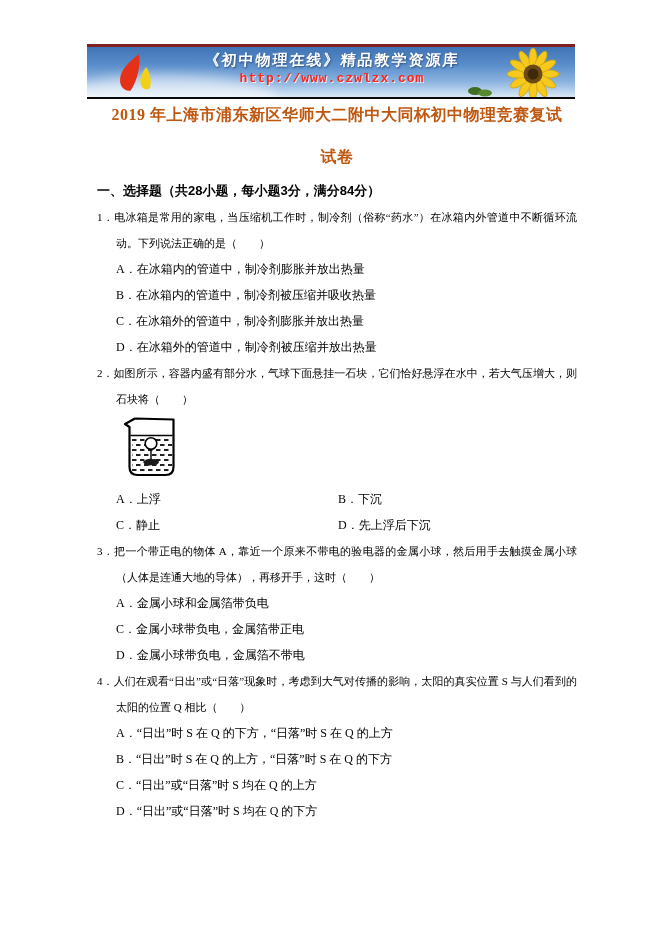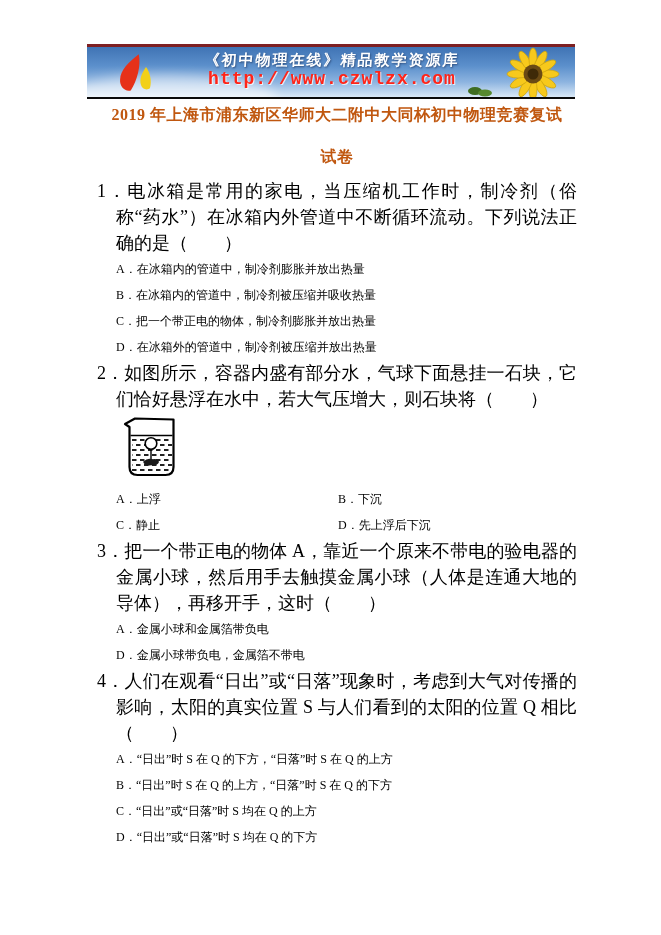--- a/index.html
+++ b/index.html
@@ -25,42 +25,42 @@
     position:absolute; left:110px; right:108px; top:3px; text-align:center;
   }
   .banner-site-title {
     color:#ffffff; font-weight:bold; font-size:15px; line-height:20px;
     letter-spacing:2px; transform:skewX(-4deg);
     text-shadow:1px 1px 2px rgba(20,40,80,0.65);
     white-space:nowrap;
   }
   .banner-site-url {
     color:#ff2419; font-family:"Liberation Mono","DejaVu Sans Mono",monospace;
-    font-weight:bold; font-size:18px; line-height:18px; letter-spacing:1px;
+    font-weight:bold; font-size:13px; line-height:18px; letter-spacing:1px;
     text-shadow:1px 1px 0 rgba(255,255,255,0.75);
     white-space:nowrap;
   }
   .banner-sunflower { position:absolute; right:14px; bottom:-9px; }
   .banner-sprout   { position:absolute; right:82px; bottom:-4px; }
 
   
   .content { position:absolute; left:97px; top:94px; width:480px; }
 
   .doc-title {
     color:#c0570f; font-weight:bold; font-size:16px; line-height:42px;
     text-align:center; letter-spacing:0.5px;
   }
   .section-heading {
     font-weight:bold; font-size:13px; line-height:26px; color:#000;
     font-family:"Liberation Sans","DejaVu Sans",sans-serif;
   }
 
   .question { margin:0; }
   .stem {
-    font-size:18px; line-height:26px; padding-left:19px; text-indent:-19px;
+    font-size:11px; line-height:26px; padding-left:19px; text-indent:-19px;
     text-align:justify;
   }
   .option { font-size:12px; line-height:26px; margin-left:19px; }
   .options-grid {
     display:grid; grid-template-columns:222px auto; margin-left:19px;
   }
   .options-grid .option { margin-left:0; }
 
   .figure-block { margin:3px 0 3px 19px; height:68px; }
 </style>
@@ -113,26 +113,27 @@
     </span>
   </div>
 
   <div class="content">
 
     <div class="doc-title">
       <div>2019 年上海市浦东新区华师大二附中大同杯初中物理竞赛复试</div>
       <div>试卷</div>
     </div>
 
+    <div class="section-heading">一、选择题（共28小题，每小题3分，满分84分）</div>
 
     <div class="question">
       <div class="stem"><span>1．</span><span>电冰箱是常用的家电，当压缩机工作时，制冷剂（俗称“药水”）在冰箱内外管道中不断循环流动。下列说法正确的是（　　）</span></div>
       <div class="option">A．在冰箱内的管道中，制冷剂膨胀并放出热量</div>
       <div class="option">B．在冰箱内的管道中，制冷剂被压缩并吸收热量</div>
-      <div class="option">C．把一个带正电的物体，制冷剂膨胀并放出热量</div>
+      <div class="option">C．在冰箱外的管道中，制冷剂膨胀并放出热量</div>
       <div class="option">D．在冰箱外的管道中，制冷剂被压缩并放出热量</div>
     </div>
 
     <div class="question">
       <div class="stem"><span>2．</span><span>如图所示，容器内盛有部分水，气球下面悬挂一石块，它们恰好悬浮在水中，若大气压增大，则石块将（　　）</span></div>
 
       <div class="figure-block">
         <svg width="66" height="66" viewBox="0 0 66 66">
 
           <path d="M9,9 L19,3.5 L57.5,4.5 L57.5,52 Q57.5,60 49.5,60 L21.5,60 Q13.5,60 13.5,52 L13.5,12 Z" fill="#ffffff" stroke="#000" stroke-width="2.2" stroke-linejoin="round"></path>
@@ -159,20 +160,21 @@
         <div class="option">A．上浮</div>
         <div class="option">B．下沉</div>
         <div class="option">C．静止</div>
         <div class="option">D．先上浮后下沉</div>
       </div>
     </div>
 
     <div class="question">
       <div class="stem"><span>3．</span><span>把一个带正电的物体 A，靠近一个原来不带电的验电器的金属小球，然后用手去触摸金属小球（人体是连通大地的导体），再移开手，这时（　　）</span></div>
       <div class="option">A．金属小球和金属箔带负电</div>
+      <div class="option">C．金属小球带负电，金属箔带正电</div>
       <div class="option">D．金属小球带负电，金属箔不带电</div>
     </div>
 
     <div class="question">
       <div class="stem"><span>4．</span><span>人们在观看“日出”或“日落”现象时，考虑到大气对传播的影响，太阳的真实位置 S 与人们看到的太阳的位置 Q 相比（　　）</span></div>
       <div class="option">A．“日出”时 S 在 Q 的下方，“日落”时 S 在 Q 的上方</div>
       <div class="option">B．“日出”时 S 在 Q 的上方，“日落”时 S 在 Q 的下方</div>
       <div class="option">C．“日出”或“日落”时 S 均在 Q 的上方</div>
       <div class="option">D．“日出”或“日落”时 S 均在 Q 的下方</div>
     </div>

